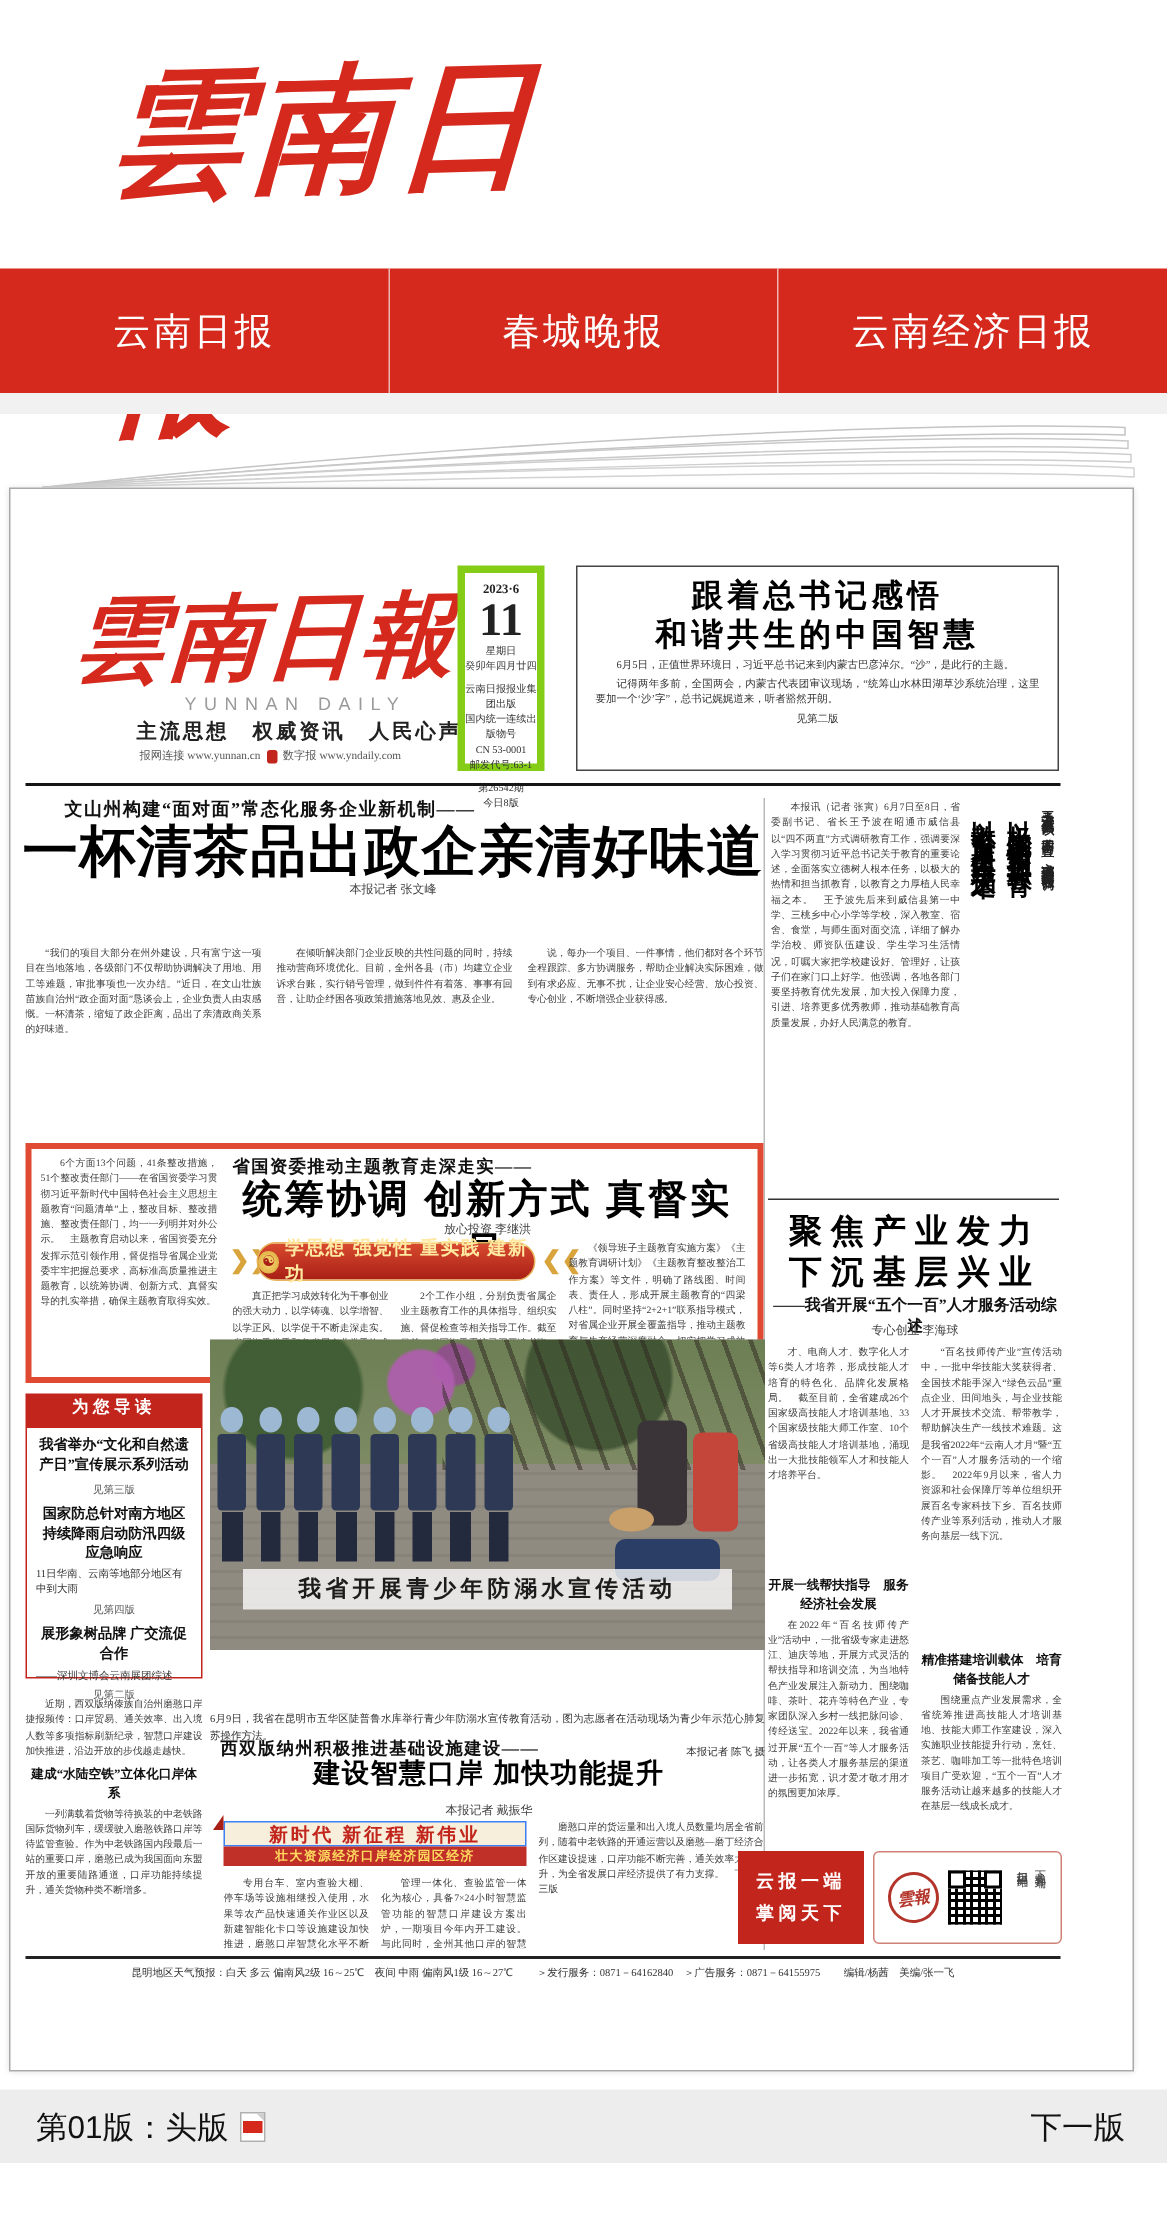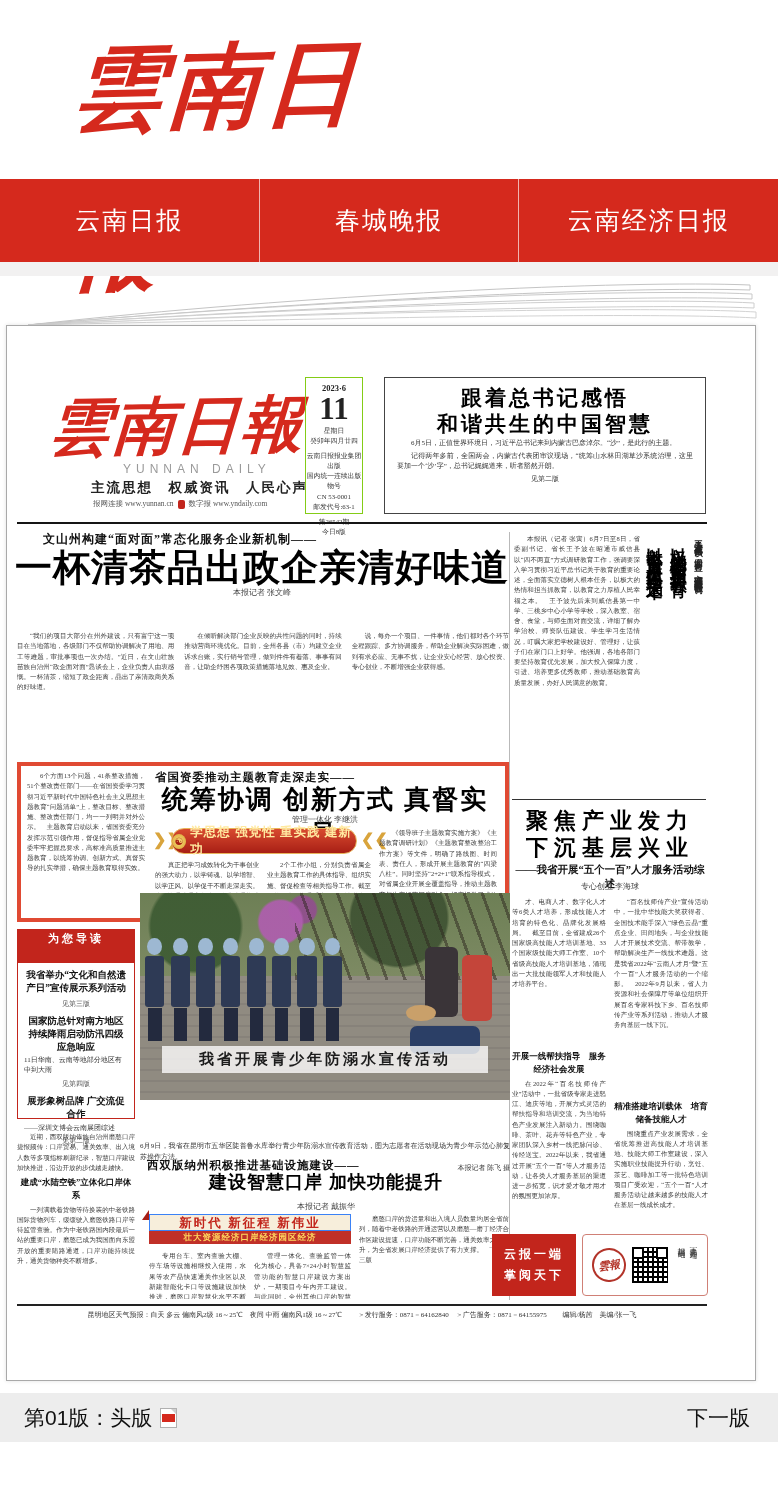--- a/index.html
+++ b/index.html
@@ -26,21 +26,21 @@
     border:1px solid #a9a9a9; box-shadow:0 0 4px rgba(0,0,0,.12); font-family:"Liberation Serif", serif; }
   .page .abs { position:absolute; }
 
   .mast-logo { left:42px; top:50px; width:260px; color:#d5291d; font-weight:bold; font-style:italic;
     font-size:62px; letter-spacing:2px; line-height:100px; transform:skewX(-4deg) rotate(-1deg); }
   .mast-sub { left:116px; top:136px; color:#9a9a9a; font-size:12px; letter-spacing:5px; font-family:"Liberation Sans", sans-serif; }
   .mast-slogan { left:84px; top:153px; font-size:13.5px; font-weight:bold; color:#222; letter-spacing:2px; }
   .mast-links { left:86px; top:173px; font-size:7.5px; color:#555; display:flex; align-items:center; gap:4px; }
   .mini-logo { width:7px; height:9px; background:#c2251c; border-radius:2px; display:inline-block; }
 
-  .date-box { left:298px; top:51px; width:58px; height:137px; border:1px solid #84cc16;
+  .date-box { left:298px; top:51px; width:58px; height:137px; border:5px solid #84cc16;
     text-align:center; padding-top:5px; color:#222; }
   .date-box .ym { font-size:8.5px; font-weight:bold; }
   .date-box .day { font-size:31px; font-weight:bold; line-height:1.05; }
   .date-box .sm { font-size:6.8px; line-height:1.5; color:#333; }
   .date-box .gap { height:5px; }
 
   .top-box { left:377px; top:51px; width:322px; height:137px; border:1.5px solid #444; padding:7px 12px 4px; }
   .top-box .t { text-align:center; font-size:21px; font-weight:bold; letter-spacing:3px; line-height:1.22; color:#000;
     font-family:"Liberation Sans", sans-serif; }
   .top-box p { font-size:7px; line-height:1.5; text-align:justify; text-indent:14px; color:#333; margin-top:2px; }
@@ -78,21 +78,21 @@
     background:linear-gradient(180deg,#d84a2f,#a81f15); border:1px solid #e8b35a;
     display:flex; align-items:center; justify-content:center; gap:4px; }
   .party-banner .txt { color:#ffe9a0; font-size:12.5px; font-weight:bold; letter-spacing:1px;
     font-family:"Liberation Sans", sans-serif; }
   .emblem { width:15px; height:15px; border-radius:50%; background:radial-gradient(#f7d978,#d9a433);
     color:#a81f15; font-size:10px; line-height:15px; text-align:center; }
   .chev { position:absolute; top:64px; color:#d9a43c; font-size:16px; font-weight:bold; }
 
   
   .guide { left:10px; top:603px; width:118px; height:190px; border:1px solid #c2251c; }
-  .guide-head { height:33px; background:#c2251c; color:#fff; font-size:11px; font-weight:bold;
+  .guide-head { height:22px; background:#c2251c; color:#fff; font-size:11px; font-weight:bold;
     letter-spacing:3px; text-align:center; line-height:17px; font-family:"Liberation Sans", sans-serif; }
   .guide-item { padding:6px 6px 0; }
   .guide-item .gt { font-size:9.5px; font-weight:bold; text-align:center; line-height:1.4; color:#111; }
   .guide-item .gn { font-size:7px; color:#333; margin-top:2px; line-height:1.4; }
   .guide-item .gr { font-size:7px; color:#555; text-align:center; margin-top:3px; }
 
   
   .photo { left:133px; top:567px; width:370px; height:207px; overflow:hidden; background:#8d887e; }
   .foliage { position:absolute; left:0; top:0; width:100%; height:40%;
     background:
@@ -243,21 +243,21 @@
   <div class="abs vtext edu-h" style="left:637px; top:208px; height:260px;">以教育之力厚植人民幸福之本</div>
   <div class="abs vtext edu-h" style="left:661px; top:208px; height:260px;">以极大的热情和担当抓教育</div>
   <div class="abs vtext edu-k" style="left:686px; top:208px; height:262px;">王予波在威信县以“四不两直”方式调研教育工作时强调</div>
 
   <div class="abs" style="left:505px; top:473px; width:194px; height:1px; background:#333;"></div>
 
   <div class="abs soe-box">
     <div class="abs fill" style="left:6px; top:5px; width:118px; height:146px;">6个方面13个问题，41条整改措施，51个整改责任部门——在省国资委学习贯彻习近平新时代中国特色社会主义思想主题教育“问题清单”上，整改目标、整改措施、整改责任部门，均一一列明并对外公示。　主题教育启动以来，省国资委充分发挥示范引领作用，督促指导省属企业党委牢牢把握总要求，高标准高质量推进主题教育，以统筹协调、创新方式、真督实导的扎实举措，确保主题教育取得实效。</div>
     <div class="abs kicker" style="left:134px; top:4px; font-size:11.5px;">省国资委推动主题教育走深走实——</div>
     <div class="abs soe-head">统筹协调 创新方式 真督实导</div>
-    <div class="abs byline" style="left:130px; top:48px; width:348px;">管理一体化 李继洪</div>
+    <div class="abs byline" style="left:130px; top:48px; width:348px;">放心投资 李继洪</div>
     <span class="chev" style="left:132px;">❯❯</span>
     <div class="abs party-banner">
       <span class="emblem">☯</span>
       <span class="txt">学思想 强党性 重实践 建新功</span>
     </div>
     <span class="chev" style="left:340px;">❮❮</span>
     <div class="abs fill" style="left:358px; top:62px; width:118px; height:88px;">《领导班子主题教育实施方案》《主题教育调研计划》《主题教育整改整治工作方案》等文件，明确了路线图、时间表、责任人，形成开展主题教育的“四梁八柱”。同时坚持“2+2+1”联系指导模式，对省属企业开展全覆盖指导，推动主题教育与生产经营深度融合，切实把学习成效转化为推动企业高质量发展的实际成效。　下转第三版</div>
     <div class="abs cols2" style="left:134px; top:94px; width:216px; height:56px;">
       <div class="fill">真正把学习成效转化为干事创业的强大动力，以学铸魂、以学增智、以学正风、以学促干不断走深走实。　省国资委党委和各省属企业党委均成立了“一把手”任组长、领导班子成员任副组长的主题教育领导小组及办公室，省国资委党委还专门成立了机关工作小组。</div>
       <div class="fill">2个工作小组，分别负责省属企业主题教育工作的具体指导、组织实施、督促检查等相关指导工作。截至目前，省国资委系统已召开读书班、理论学习中心组学习等265次，省国资委党委主题教育领导小组办公室先后印发《主题教育实施方案》</div>

